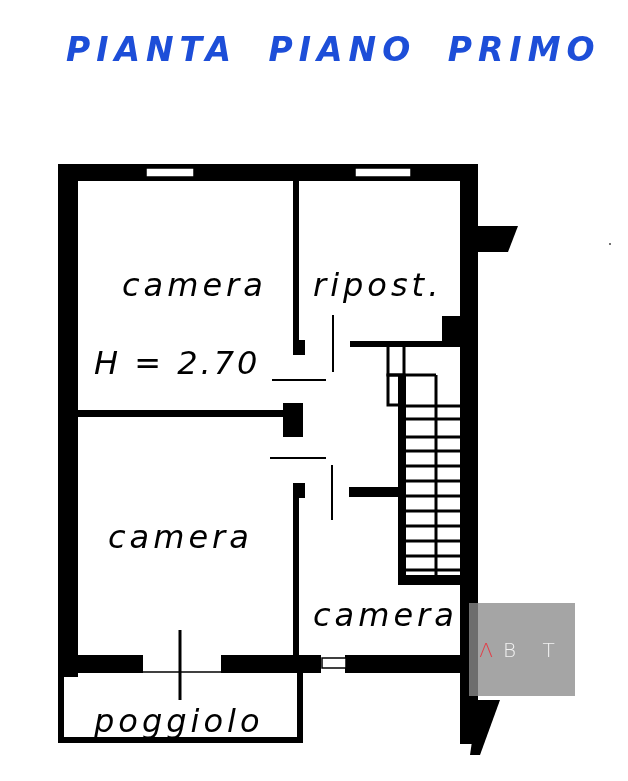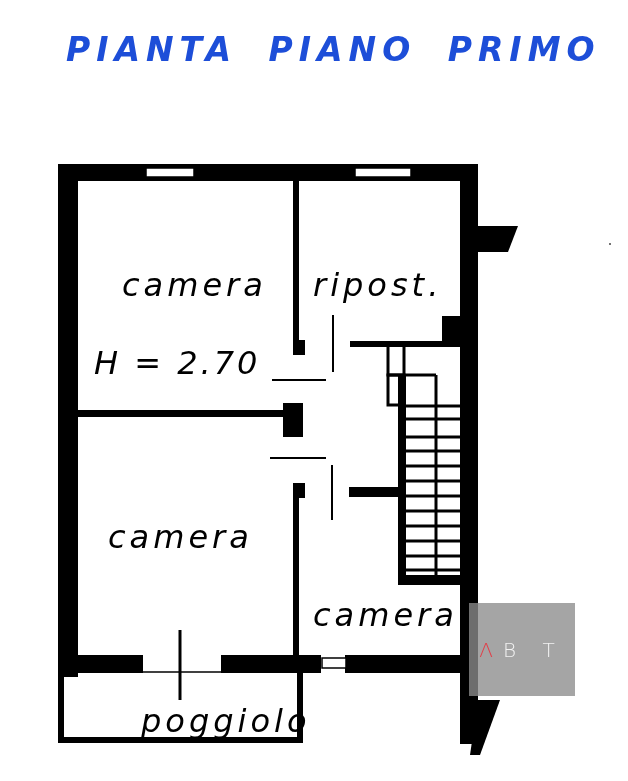--- a/index.html
+++ b/index.html
@@ -123,18 +123,18 @@
     <line x1="404" y1="570" x2="460" y2="570"></line>
   </g>
   <circle cx="610" cy="244" r="1" fill="#444"></circle>
 </svg>
 
 <div class="lbl" style="left:122px; top:266px;">camera</div>
 <div class="lbl" style="left:313px; top:266px;text-align:center;">ripost.</div>
 <div class="lbl" style="left:88px; top:344px; font-style:italic; letter-spacing:3px;margin-left:6px;">H = 2.70</div>
 <div class="lbl" style="left:108px; top:518px;">camera</div>
 <div class="lbl" style="left:313px; top:596px;">camera</div>
-<div class="lbl" style="left:94px; top:702px;margin-left:47px;">poggiolo</div>
+<div class="lbl" style="left:94px; top:702px;">poggiolo</div>
 
 <div class="watermark">
   <span class="a">Λ</span>
   <span>B T</span>
 </div>
 
 </body></html>

